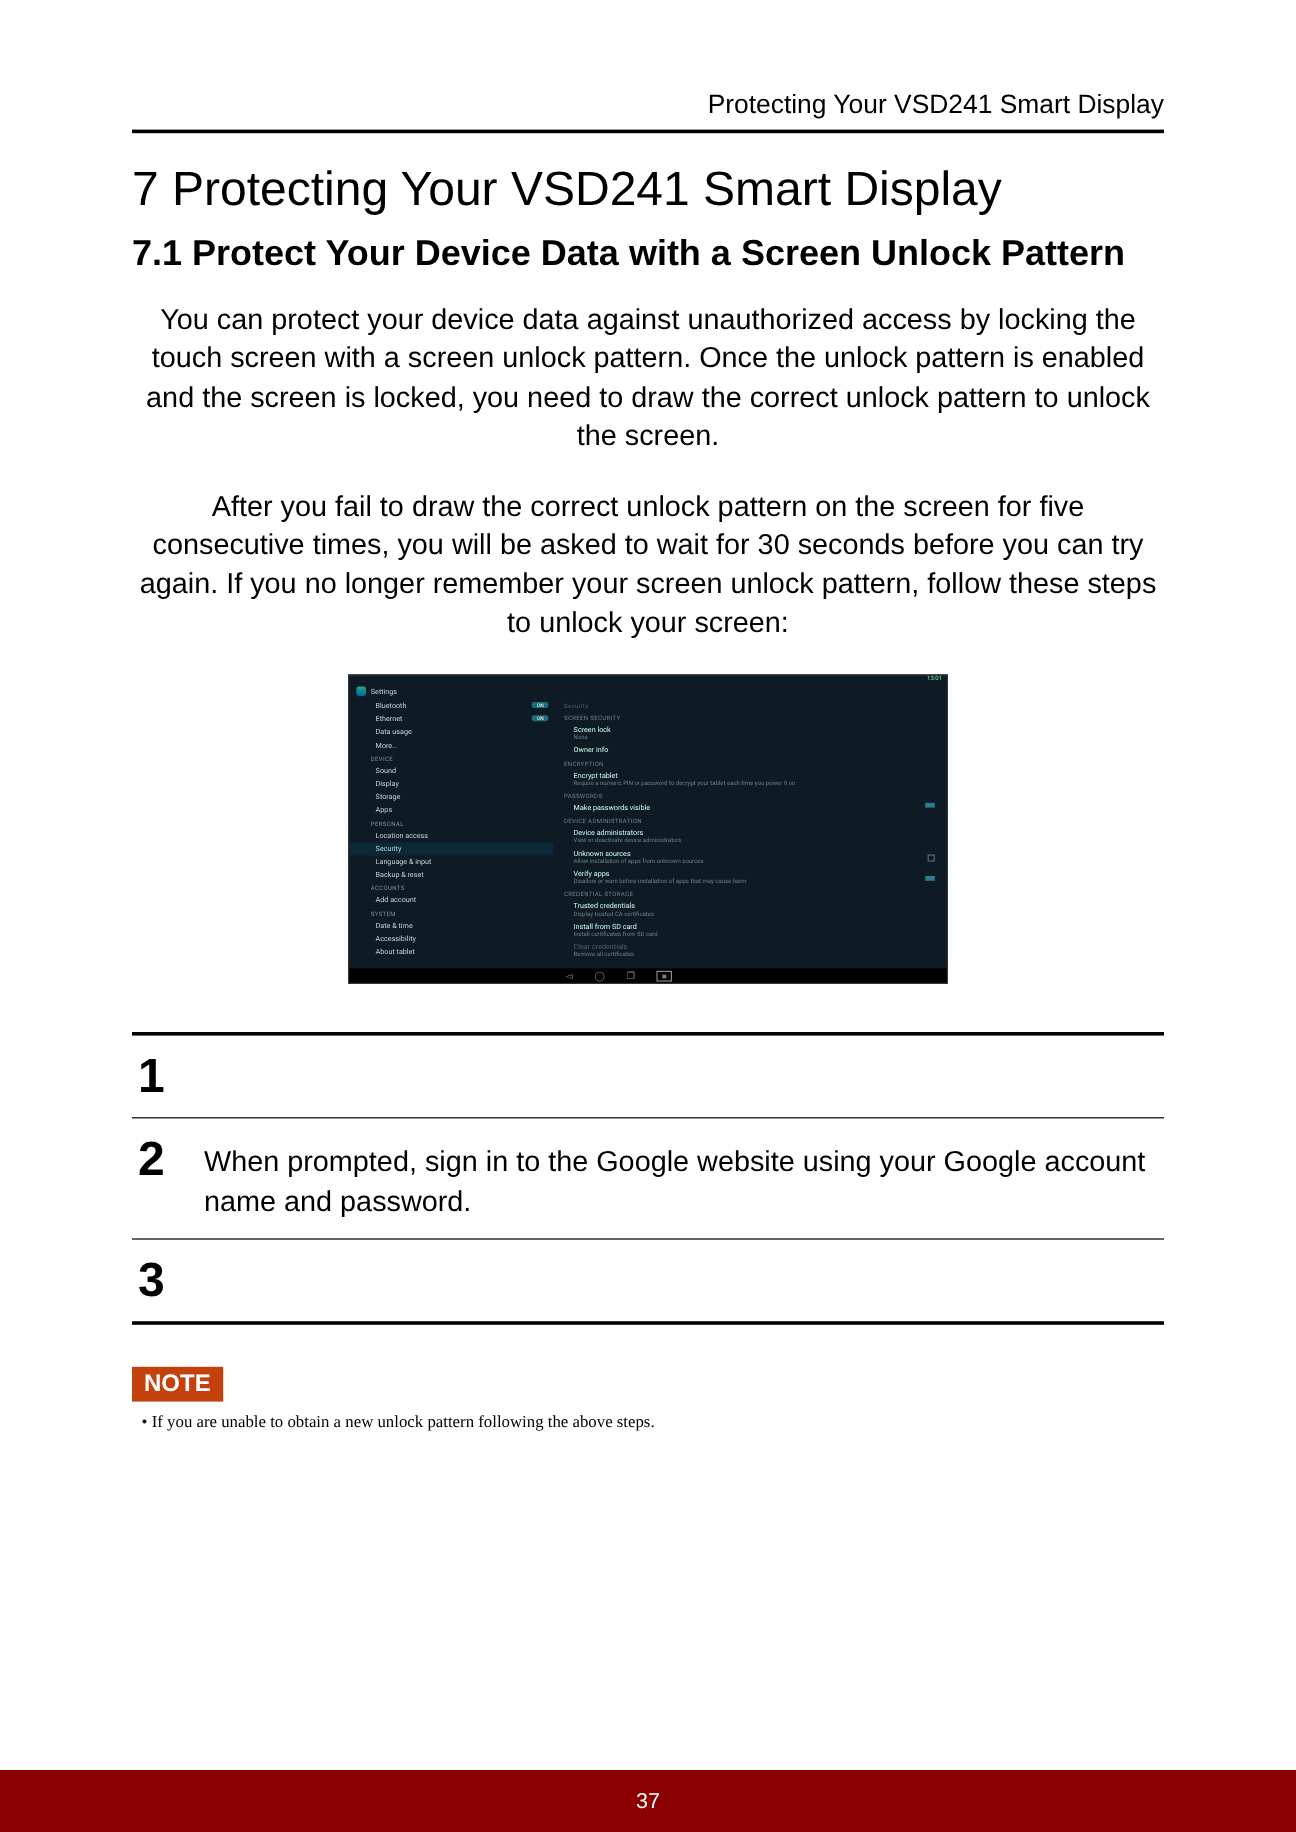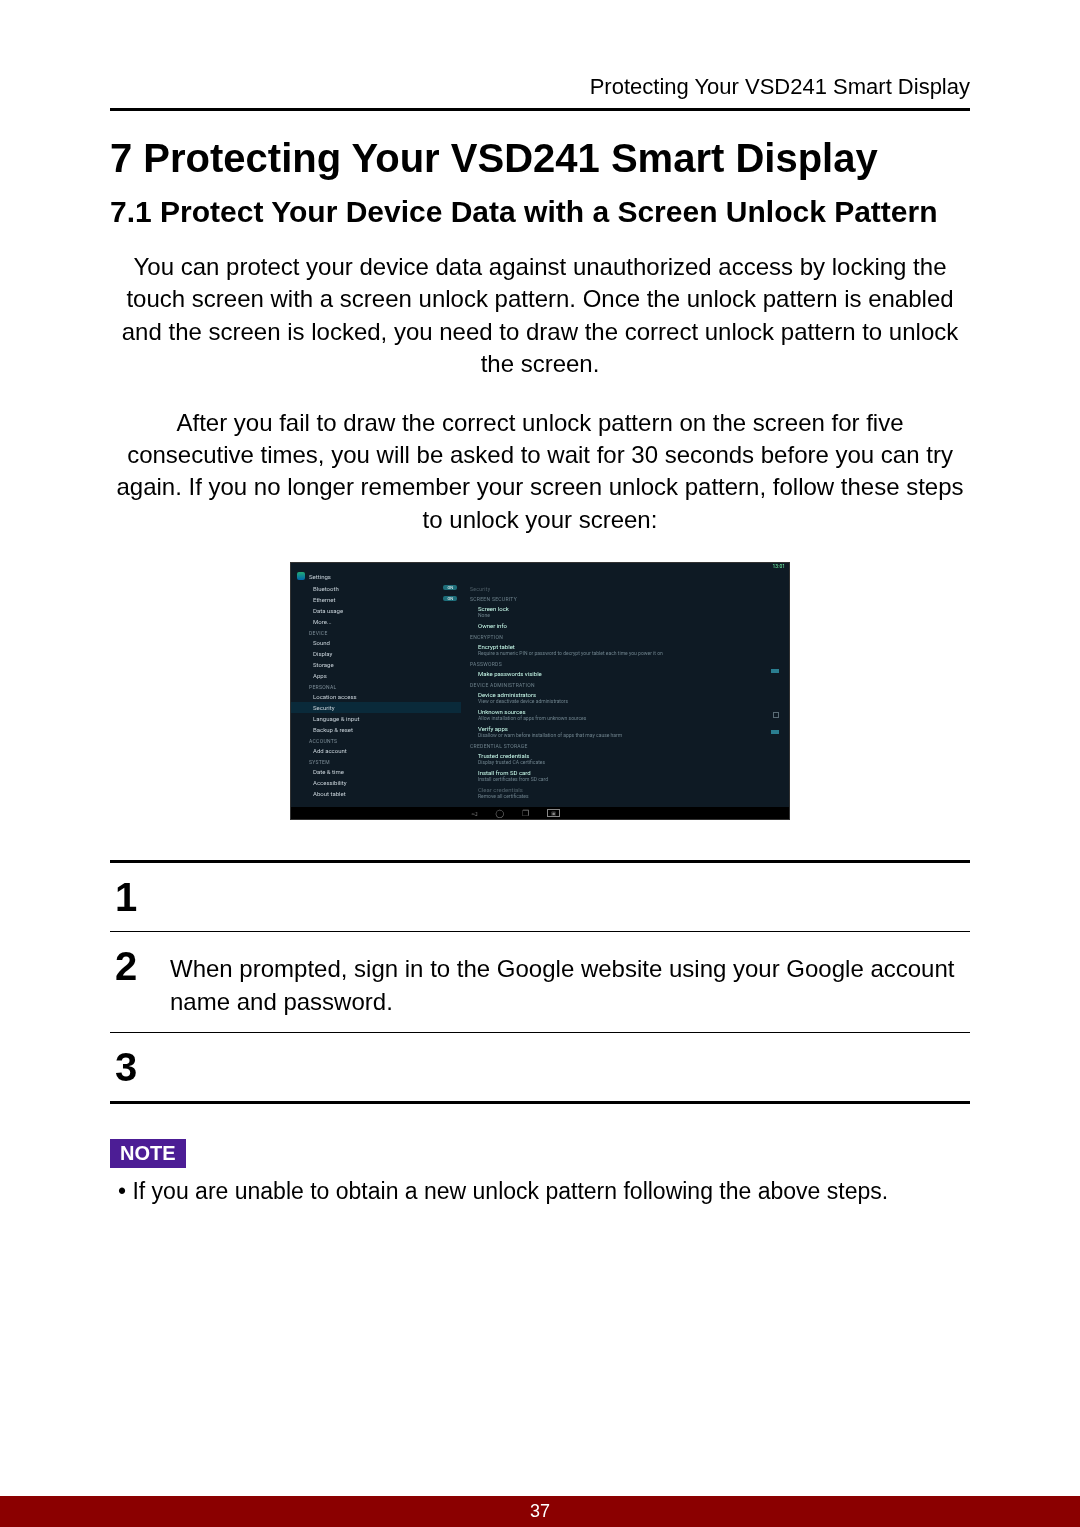--- a/index.html
+++ b/index.html
@@ -1,20 +1,20 @@
 <!DOCTYPE html>
 <html><head>
 <meta charset="utf-8">
 <style>
   * { box-sizing: border-box; margin: 0; padding: 0; }
   body { width: 1080px; height: 1527px; background: #fff; font-family: Arial, Helvetica, sans-serif; position: relative; }
   .page { padding: 60px 110px 0; }
   .running-head { text-align: right; font-size: 22px; margin-bottom: 8px; margin-top: 14px; }
   .hr-top { border: none; border-top: 3px solid #000; margin-bottom: 25px; }
-  h1 { font-size: 40px; font-weight: bold; margin-bottom: 14px; }
+  h1 { font-size: 40px; font-weight: normal; margin-bottom: 14px; }
   h2 { font-size: 30px; font-weight: bold; padding-left: 42px; text-indent: -42px; margin-bottom: 22px; }
   p.body { font-size: 24px; line-height: 1.35; margin-bottom: 26px; text-align: center; }
 
   .screenshot { width: 500px; height: 258px; margin: 0 auto 40px; background: #0e1a24; border: 1px solid #333; position: relative; overflow: hidden; font-family: Roboto, Arial, sans-serif; color: #c8d2d9; font-size: 6px; }
   .ss-status { position: absolute; top: 0; right: 4px; color: #7fa; font-size: 5px; }
   .ss-settings-title { position: absolute; top: 9px; left: 6px; display: flex; align-items: center; gap: 4px; }
   .ss-settings-title .g-icon { width: 8px; height: 8px; background: linear-gradient(#2a7, #06a); border-radius: 2px; }
   .ss-left { position: absolute; top: 20px; left: 0; width: 170px; }
   .ss-item { padding: 2px 4px 2px 22px; }
   .ss-item.on, .ss-item .badge { color: #fff; }
@@ -31,25 +31,25 @@
   .ss-check { position: absolute; right: 10px; width: 6px; height: 6px; border: 1px solid #5a6c76; margin-top: -9px; }
   .ss-nav { position: absolute; bottom: 0; left: 0; right: 0; height: 12px; background: #000; display: flex; gap: 18px; padding-left: 180px; align-items: center; }
   .ss-nav span { color: #888; font-size: 8px; }
 
   .steps { border-top: 3px solid #000; border-bottom: 3px solid #000; margin-bottom: 35px; }
   .step { display: flex; align-items: flex-start; gap: 25px; padding: 14px 5px; border-bottom: 1.5px solid #000; }
   .step:last-child { border-bottom: none; }
   .step .num { font-size: 40px; font-weight: bold; line-height: 1; min-width: 30px; }
   .step .txt { font-size: 24px; line-height: 1.35; padding-top: 7px; }
 
-  .note-label { display: inline-block; background: #4c1d95; color: #fff; font-weight: bold; font-size: 20px; padding: 3px 10px; margin-bottom: 10px; }
-  .note-body { font-size: 23px; padding-left: 20px; text-indent: -12px; }
+  .note-label { display: inline-block; background: #c2410c; color: #fff; font-weight: bold; font-size: 20px; padding: 3px 10px; margin-bottom: 10px; }
+  .note-body { font-size: 14px; padding-left: 20px; text-indent: -12px; font-family: Liberation Serif, serif; }
   .note-body::before { content: "• "; }
 
-  .footer { position: absolute; bottom: 0; left: 0; width: 100%; height: 31px; background: #8b0000; display: flex; align-items: center; justify-content: center; color: #fff; font-size: 18px; }
+  .footer { position: absolute; bottom: 0; left: 0; width: 100%; height: 52px; background: #8b0000; display: flex; align-items: center; justify-content: center; color: #fff; font-size: 18px; }
 </style>
 </head>
 <body>
 
 <div class="page">
   <div class="running-head">Protecting Your VSD241 Smart Display</div>
   <hr class="hr-top">
 
   <h1>7 Protecting Your VSD241 Smart Display</h1>
   <h2>7.1  Protect Your Device Data with a Screen Unlock Pattern</h2>

